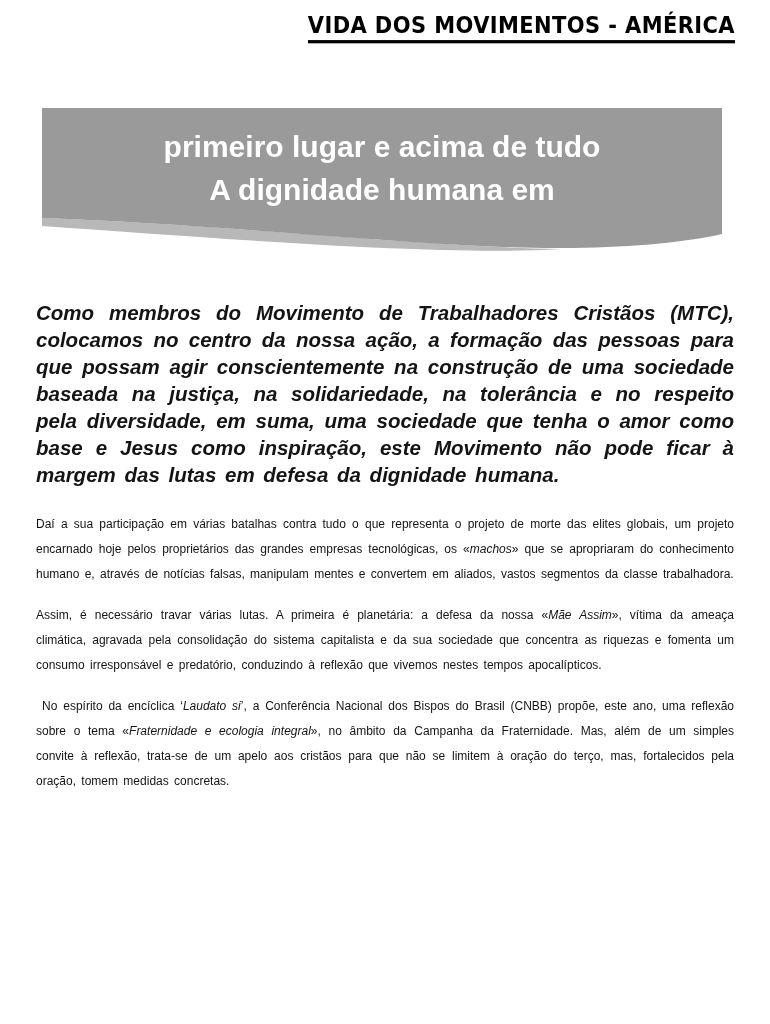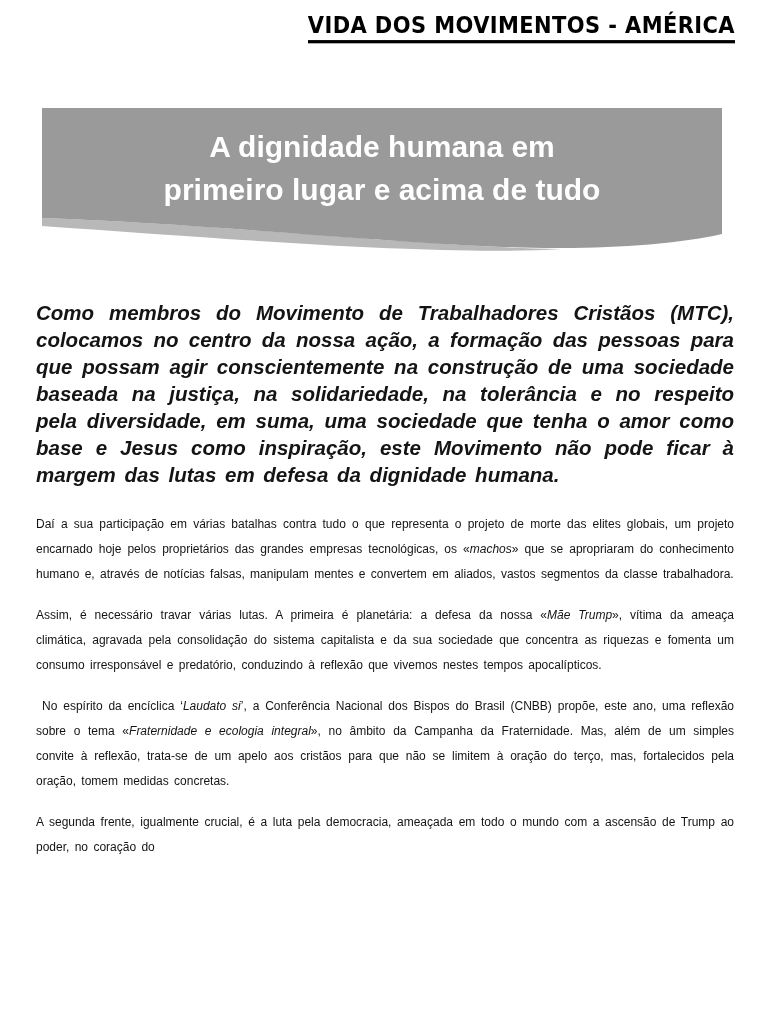--- a/index.html
+++ b/index.html
@@ -44,28 +44,27 @@
 <div class="page">
 
   <div class="masthead">VIDA DOS MOVIMENTOS - AMÉRICA</div>
 
   <div class="banner">
     <svg viewBox="0 0 680 150" preserveAspectRatio="none">
       <path d="M0 110 C180 116 380 139 520 141 C400 148 200 132 0 118 Z" fill="#b8b8b8"></path>
       <path d="M0 0 H680 V126 C640 135 580 140 520 140 C400 141 180 116 0 110 Z" fill="#9a9a9a"></path>
     </svg>
     <div class="banner-text">
+      <div>primeiro lugar e acima de tudo</div>
       <div>A dignidade humana em</div>
-      <div>primeiro lugar e acima de tudo</div>
     </div>
   </div>
 
   <div class="article">
       <p class="para lead"><span>Como membros do Movimento de Trabalhadores Cristãos (MTC), colocamos no centro da nossa ação, a formação das pessoas para que possam agir conscientemente na construção de uma sociedade baseada na justiça, na solidariedade, na tolerância e no respeito pela diversidade, em suma, uma sociedade que tenha o amor como base e Jesus como inspiração, este Movimento não pode ficar à margem das lutas em defesa da dignidade humana.</span></p>
       <p class="para body"><span>Daí a sua participação em várias batalhas contra tudo o que representa o projeto de morte das elites globais, um projeto encarnado hoje pelos proprietários das grandes empresas tecnológicas, os «</span><i>machos</i><span>» que se apropriaram do conhecimento humano e, através de notícias falsas, manipulam mentes e convertem em aliados, vastos segmentos da classe trabalhadora.</span></p>
-      <p class="para body"><span>Assim, é necessário travar várias lutas. A primeira é planetária: a defesa da nossa «</span><i>Mãe Trump</i><span>», vítima da ameaça climática, agravada pela consolidação do sistema capitalista e da sua sociedade que concentra as riquezas e fomenta um consumo irresponsável e predatório, conduzindo à reflexão que vivemos nestes tempos apocalípticos.</span></p>
+      <p class="para body"><span>Assim, é necessário travar várias lutas. A primeira é planetária: a defesa da nossa «</span><i>Mãe Assim</i><span>», vítima da ameaça climática, agravada pela consolidação do sistema capitalista e da sua sociedade que concentra as riquezas e fomenta um consumo irresponsável e predatório, conduzindo à reflexão que vivemos nestes tempos apocalípticos.</span></p>
       <p class="para body indent"><span>No espírito da encíclica ‘</span><i>Laudato si</i><span>’, a Conferência Nacional dos Bispos do Brasil (CNBB) propõe, este ano, uma reflexão sobre o tema «</span><i>Fraternidade e ecologia integral</i><span>», no âmbito da Campanha da Fraternidade. Mas, além de um simples convite à reflexão, trata-se de um apelo aos cristãos para que não se limitem à oração do terço, mas, fortalecidos pela oração, tomem medidas concretas.</span></p>
-      <p class="para body"><span>A segunda frente, igualmente crucial, é a luta pela democracia, ameaçada em todo o mundo com a ascensão de Trump ao poder, no coração do</span></p>
     </div>
 
   <div class="divider"></div>
 
 </div>
 
 </body></html>

